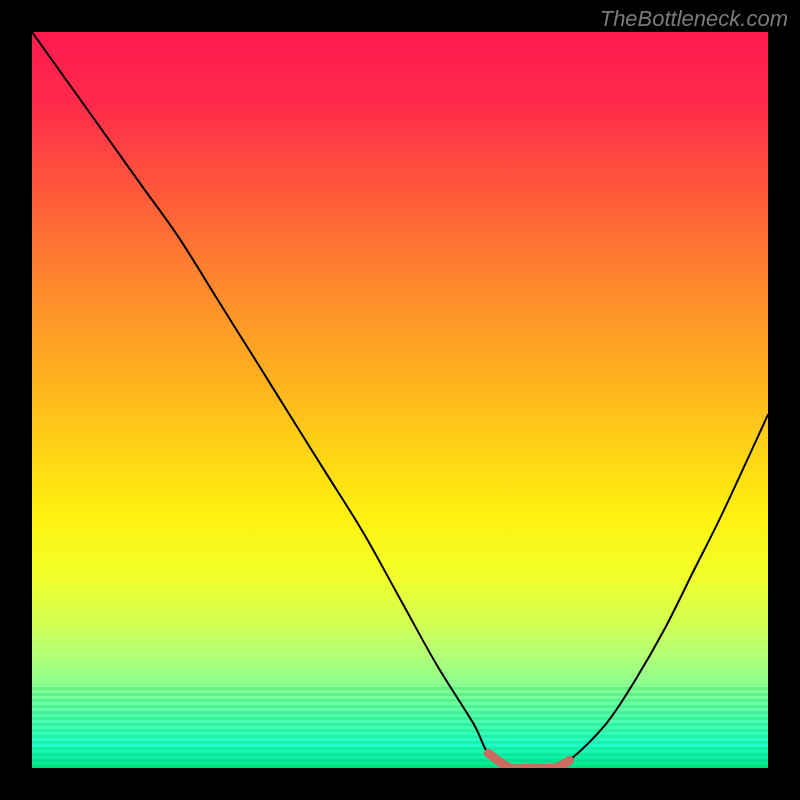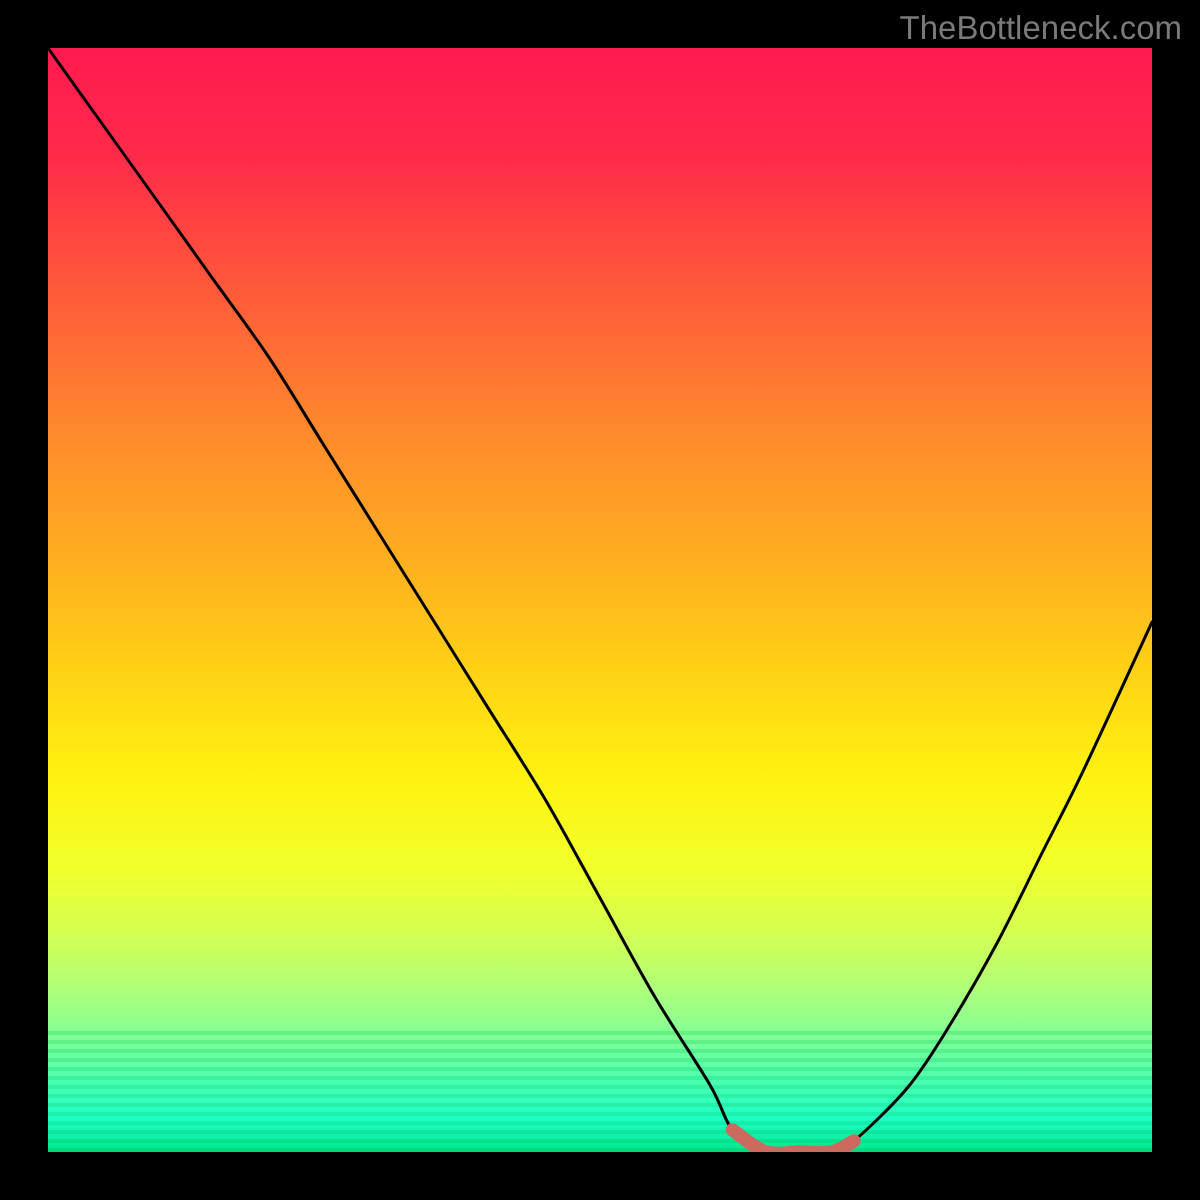--- a/index.html
+++ b/index.html
@@ -11,20 +11,21 @@
     position: relative;
     font-family: Arial, sans-serif;
   }
   .watermark {
     position: absolute;
     top: 6px;
     right: 12px;
     color: #7a7a7a;
     font-size: 22px;
     font-weight: 500;
+    font-style: italic;
   }
   .plot-area {
     position: absolute;
     left: 32px;
     top: 32px;
     width: 736px;
     height: 736px;
     overflow: hidden;
   }
   .gradient {

